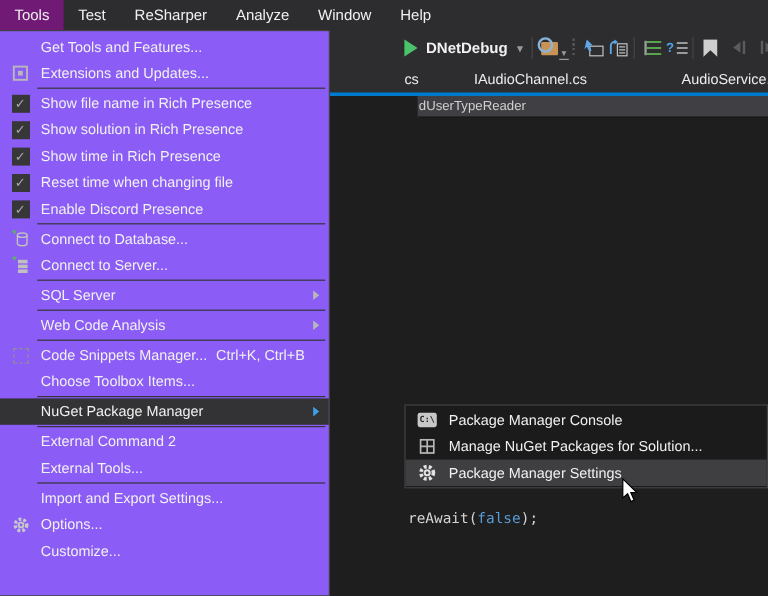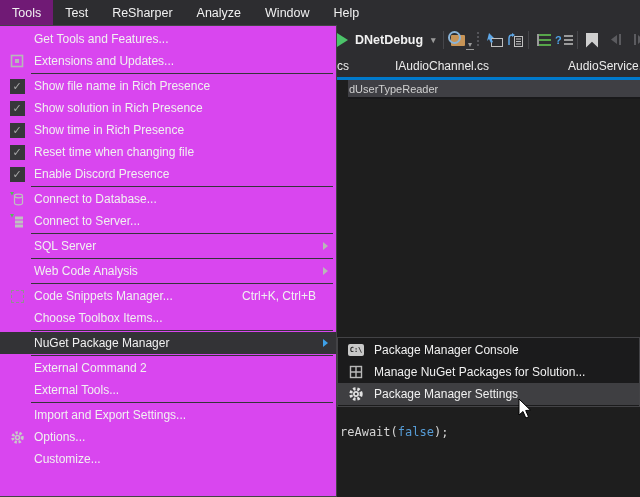--- a/index.html
+++ b/index.html
@@ -44,21 +44,21 @@
     border-bottom:2px solid #19191b;z-index:1;display:flex;align-items:center;margin-left:11px;}
   .breadcrumb span{color:#d0d0d0;font-size:11px;margin-left:1px;}
 
   
   .editor{position:absolute;left:0;top:99px;right:0;bottom:0;background:#1e1e1e;z-index:0;}
   .code-line{position:absolute;font-family:"DejaVu Sans Mono",monospace;font-size:12px;
     color:#d4d4d4;white-space:pre;}
   .kw{color:#569cd6;}
 
   
-  .menu{position:absolute;left:0;top:25px;width:337px;bottom:0;background:#d946ef;
+  .menu{position:absolute;left:0;top:25px;width:275px;bottom:0;background:#8b5cf6;
     border:1px solid #434346;border-left:none;box-sizing:border-box;padding-top:2px;z-index:5;}
   .mi{position:relative;height:22px;display:flex;align-items:center;}
   .mi.hl{background:#333336;}
   .mi .ico{width:34px;display:flex;justify-content:center;align-items:center;flex:none;}
   .mi .lbl{color:#f1f1f1;font-size:12px;}
   .mi .sc{margin-left:auto;color:#f1f1f1;font-size:12px;padding-right:20px;}
   .arr{position:absolute;right:8px;top:7px;width:0;height:0;
     border:4px solid transparent;border-right:none;border-left:5px solid #b8b8b8;}
   .arr.blue{border-left-color:#3ea0e8;}
   .msep{position:relative;height:3px;}

